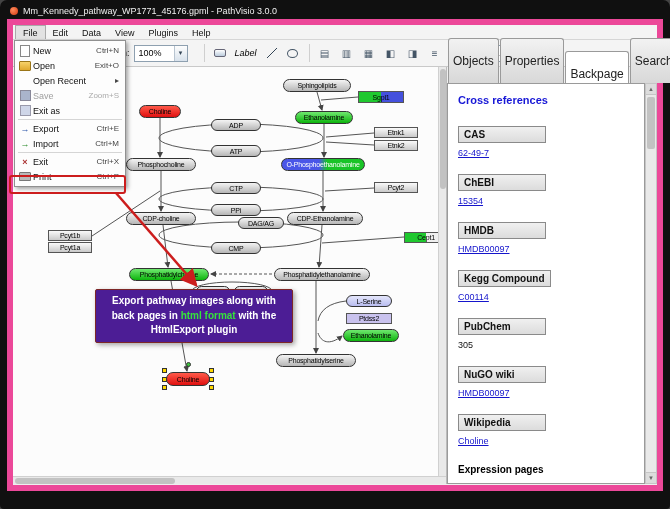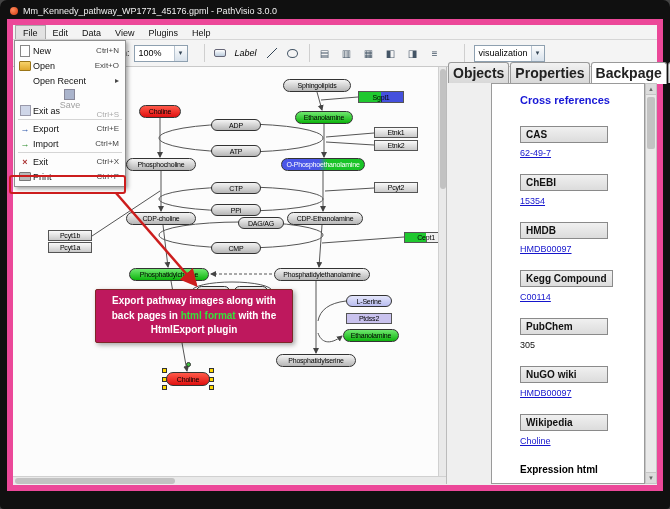--- a/index.html
+++ b/index.html
@@ -54,55 +54,55 @@
   .handle { position:absolute; width:5px; height:5px; background:#ffd800; border:1px solid #333; z-index:6; }
   .handle.rot { background:#3ec43e; border-radius:50%; }
 
   .vscroll { position:absolute; right:0; top:0; width:8px; height:409px; background:#e9e9e9; border-left:1px solid #d0d0d0; z-index:8; }
   .vscroll .thumb { position:absolute; left:1px; top:2px; width:6px; height:120px; background:#c2c2c2; border-radius:3px; }
   .hscroll { position:absolute; left:0; bottom:0; width:445px; height:8px; background:#e9e9e9; border-top:1px solid #d0d0d0; z-index:8; }
   .hscroll .thumb { position:absolute; top:1px; left:2px; height:6px; width:160px; background:#c2c2c2; border-radius:3px; }
 
   .sidepanel { position:relative; width:211px; height:417px; background:#efefef; border-left:1px solid #bbb; }
   .tabs { display:flex; height:16px; align-items:flex-end; padding-left:1px; }
-  .tab { font-size:14px; padding:2px 4px; border:1px solid #9a9a9a; border-bottom:none; background:linear-gradient(#f2f2f2,#d8d8d8); border-radius:3px 3px 0 0; margin-right:1px; color:#222;font-weight:bold; }
+  .tab { font-size:12px; padding:15px 4px; border:1px solid #9a9a9a; border-bottom:none; background:linear-gradient(#f2f2f2,#d8d8d8); border-radius:3px 3px 0 0; margin-right:1px; color:#222; }
   .tab.active { background:#fff; position:relative; top:1px; padding-bottom:3px; }
-  .panelbody { position:absolute; left:0; top:16px; right:12px; bottom:0; background:#fff; border:1px solid #9a9a9a; padding:10px 0 0 28px; overflow:hidden;margin-left:44px; }
+  .panelbody { position:absolute; left:0; top:16px; right:12px; bottom:0; background:#fff; border:1px solid #9a9a9a; padding:10px 0 0 10px; overflow:hidden; }
   .bp-title { color:#1717d6; font-weight:bold; font-size:11px; margin-bottom:4px; }
   .bph { margin-top:16px; display:inline-block; min-width:88px; background:linear-gradient(#f0f0f0,#dcdcdc); border:1px solid #8a8a8a; font-size:10px; font-weight:bold; color:#111; padding:2px 5px; }
   .bplink { margin-top:5px; font-size:9px; color:#1515cc; text-decoration:underline; cursor:pointer; }
   .bpval { margin-top:5px; font-size:9px; color:#111; }
   .bp-footer { margin-top:18px; font-size:10px; font-weight:bold; color:#000; }
   .pscroll { position:absolute; right:0; top:16px; bottom:0; width:12px; background:#e9e9e9; border:1px solid #c5c5c5; font-size:6px; color:#666; text-align:center; }
   .pscroll .arr { height:11px; line-height:11px; background:#dcdcdc; border-bottom:1px solid #c5c5c5; }
   .pscroll .arr.dn { position:absolute; bottom:0; left:0; right:0; border-top:1px solid #c5c5c5; border-bottom:none; }
   .pscroll .thumb { margin:2px 1px; height:52px; background:#c2c2c2; border-radius:2px; }
 
   .statusbar { position:absolute; left:0; bottom:0; width:654px; height:13px; background:#efefef; border-top:1px solid #bdbdbd; font-size:8.5px; color:#222; padding:1px 0 0 5px; white-space:nowrap; overflow:hidden; }
 
   .filemenu { position:absolute; left:1px; top:15px; width:112px; background:#fdfdfd; border:1px solid #909090; box-shadow:2px 2px 4px rgba(0,0,0,0.35); padding:2px 0; z-index:60; }
   .mitem { height:15px; display:flex; align-items:center; font-size:9px; color:#111; padding:0 6px 0 4px; }
-  .mitem.dis { color:#a0a0a0;flex-direction:column; }
+  .mitem.dis { color:#a0a0a0; }
   .mlb { margin-left:2px; }
   .msc { margin-left:auto; font-size:8px; color:#444; }
   .mitem.dis .msc { color:#aaa; }
   .msep { height:1px; background:#d5d5d5; margin:1px 3px; }
   .mic { width:12px; height:12px; flex:none; display:flex; align-items:center; justify-content:center; font-size:9px; }
   .mic.new-document-icon::after { content:""; width:8px; height:10px; background:#fff; border:1px solid #888; }
   .mic.open-folder-icon::after { content:""; width:11px; height:8px; background:linear-gradient(#f7d26a,#e0a92f); border:1px solid #9a7518; border-radius:1px; }
   .mic.save-icon::after { content:""; width:9px; height:9px; background:#aab4cc; border:1px solid #889; }
   .mic.save-as-icon::after { content:""; width:9px; height:9px; background:#cfd6e8; border:1px solid #99a; }
   .mic.import-icon::after { content:"→"; color:#2a8a2a; font-weight:bold; }
   .mic.export-icon::after { content:"→"; color:#2a55a8; font-weight:bold; }
   .mic.print-icon::after { content:""; width:10px; height:7px; background:#b9b9b9; border:1px solid #777; border-radius:1px 1px 0 0; }
   .mic.exit-icon::after { content:"×"; color:#a33; font-weight:bold; }
 
   .redbox { position:absolute; left:9px; top:175px; width:117px; height:19px; border:2px solid #cc1d1d; border-radius:3px; z-index:70; pointer-events:none; }
   .ann-arrow { position:absolute; left:0; top:0; z-index:70; pointer-events:none; }
-  .callout { position:absolute; left:95px; top:289px; width:198px; background:#be185d; border:1px solid #7d2727; border-radius:2px; color:#fff; font-weight:bold; font-size:10px; line-height:1.45; text-align:center; padding:4px 5px; z-index:72; box-shadow:2px 2px 5px rgba(0,0,0,0.35); }
+  .callout { position:absolute; left:95px; top:289px; width:198px; background:#4c1d95; border:1px solid #7d2727; border-radius:2px; color:#fff; font-weight:bold; font-size:10px; line-height:1.45; text-align:center; padding:4px 5px; z-index:72; box-shadow:2px 2px 5px rgba(0,0,0,0.35); }
   .callout .hl { color:#35e23c; }
 </style>
 </head>
 <body>
 
 <div class="frame">
 
   <div class="titlebar">
     <span class="appdot"></span>
     <span class="title">Mm_Kennedy_pathway_WP1771_45176.gpml - PathVisio 3.0.0</span>
@@ -258,21 +258,21 @@
         <div class="tabs">
             <div class="tab">Objects</div>
             <div class="tab">Properties</div>
             <div class="tab active">Backpage</div>
             <div class="tab">Search</div>
             <div class="tab">Import</div>
           </div>
         <div class="panelbody">
           <div class="bp-title">Cross references</div>
           <div><div class="bph">CAS</div><div class="bplink">62-49-7</div><div class="bph">ChEBI</div><div class="bplink">15354</div><div class="bph">HMDB</div><div class="bplink">HMDB00097</div><div class="bph">Kegg Compound</div><div class="bplink">C00114</div><div class="bph">PubChem</div><div class="bpval">305</div><div class="bph">NuGO wiki</div><div class="bplink">HMDB00097</div><div class="bph">Wikipedia</div><div class="bplink">Choline</div></div>
-          <div class="bp-footer">Expression html</div>
+          <div class="bp-footer">Expression pages</div>
         </div>
         <div class="pscroll">
           <div class="arr">▲</div>
           <div class="thumb"></div>
           <div class="arr dn">▼</div>
         </div>
       </div>
 
     </div>
 
@@ -289,21 +289,21 @@
           <span class="msc">Exit+O</span>
         </div>
         <div class="mitem">
           <span class="mic "></span>
           <span class="mlb">Open Recent</span>
           <span class="msc">▸</span>
         </div>
         <div class="mitem dis">
           <span class="mic save-icon"></span>
           <span class="mlb">Save</span>
-          <span class="msc">Ctrl+S</span>
+          <span class="msc">Zoom+S</span>
         </div>
         <div class="mitem">
           <span class="mic save-as-icon"></span>
           <span class="mlb">Exit as</span>
           <span class="msc"></span>
         </div>
         <div class="msep"></div>
         <div class="mitem">
           <span class="mic export-icon"></span>
           <span class="mlb">Export</span>

